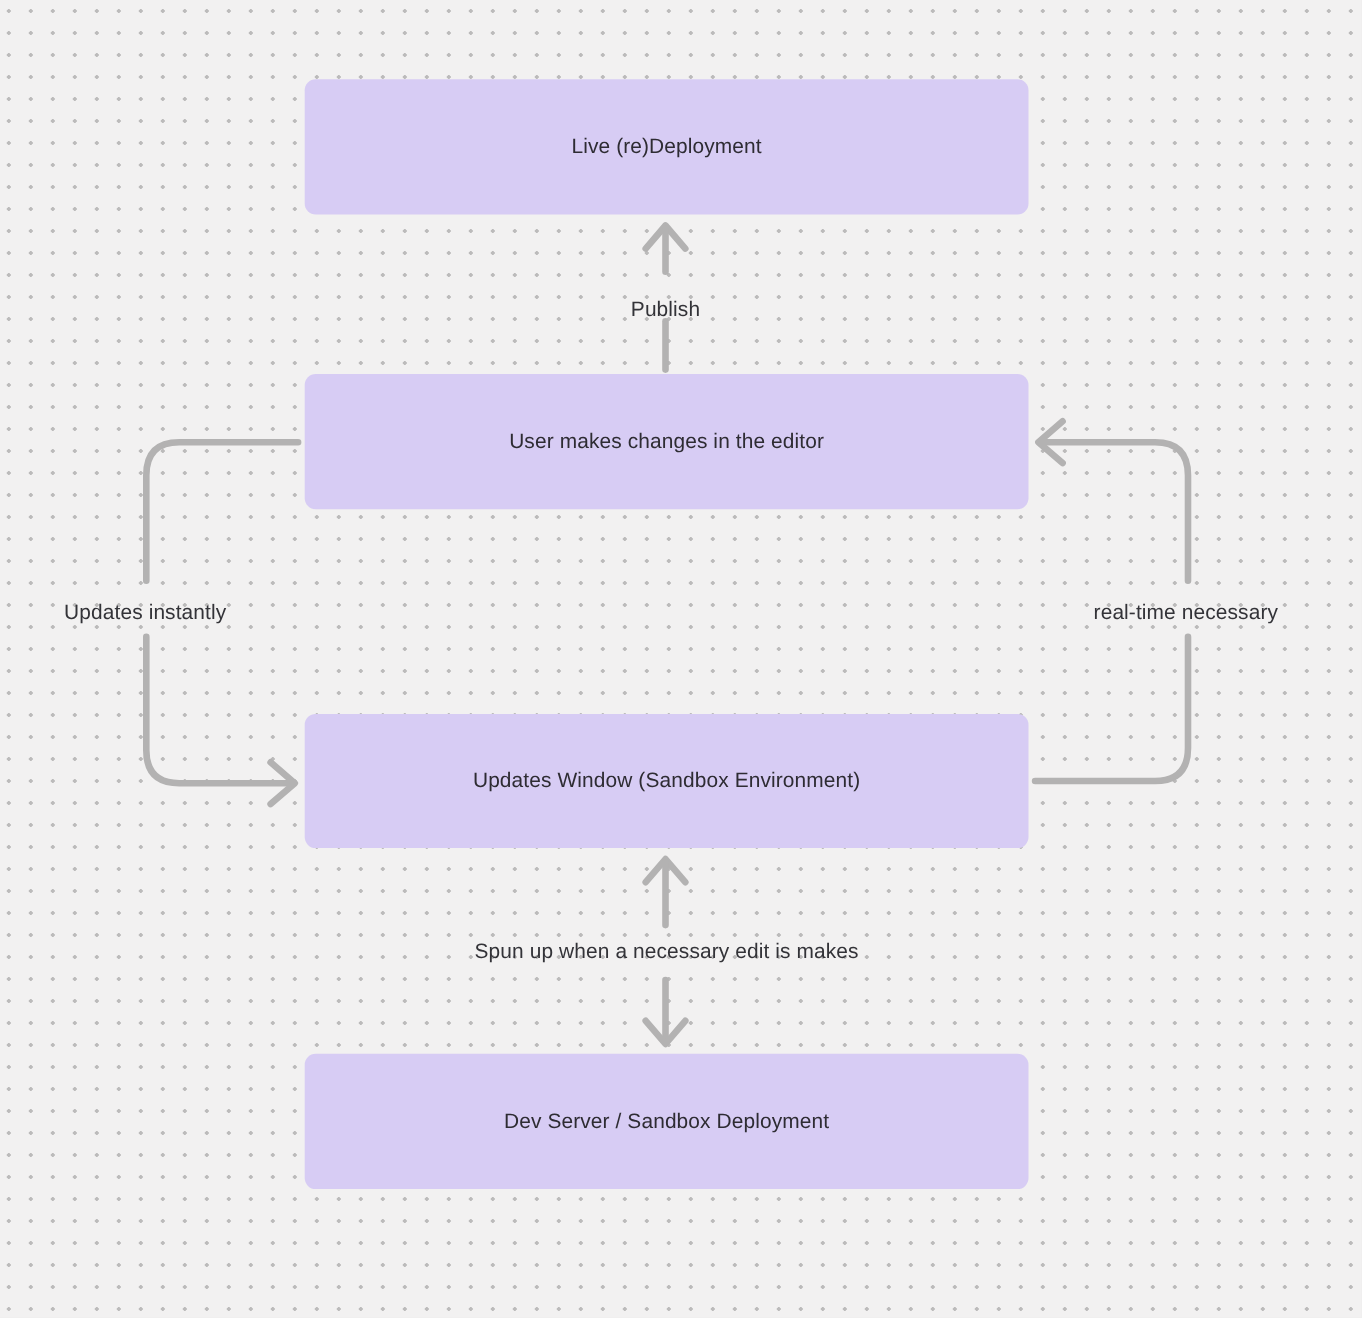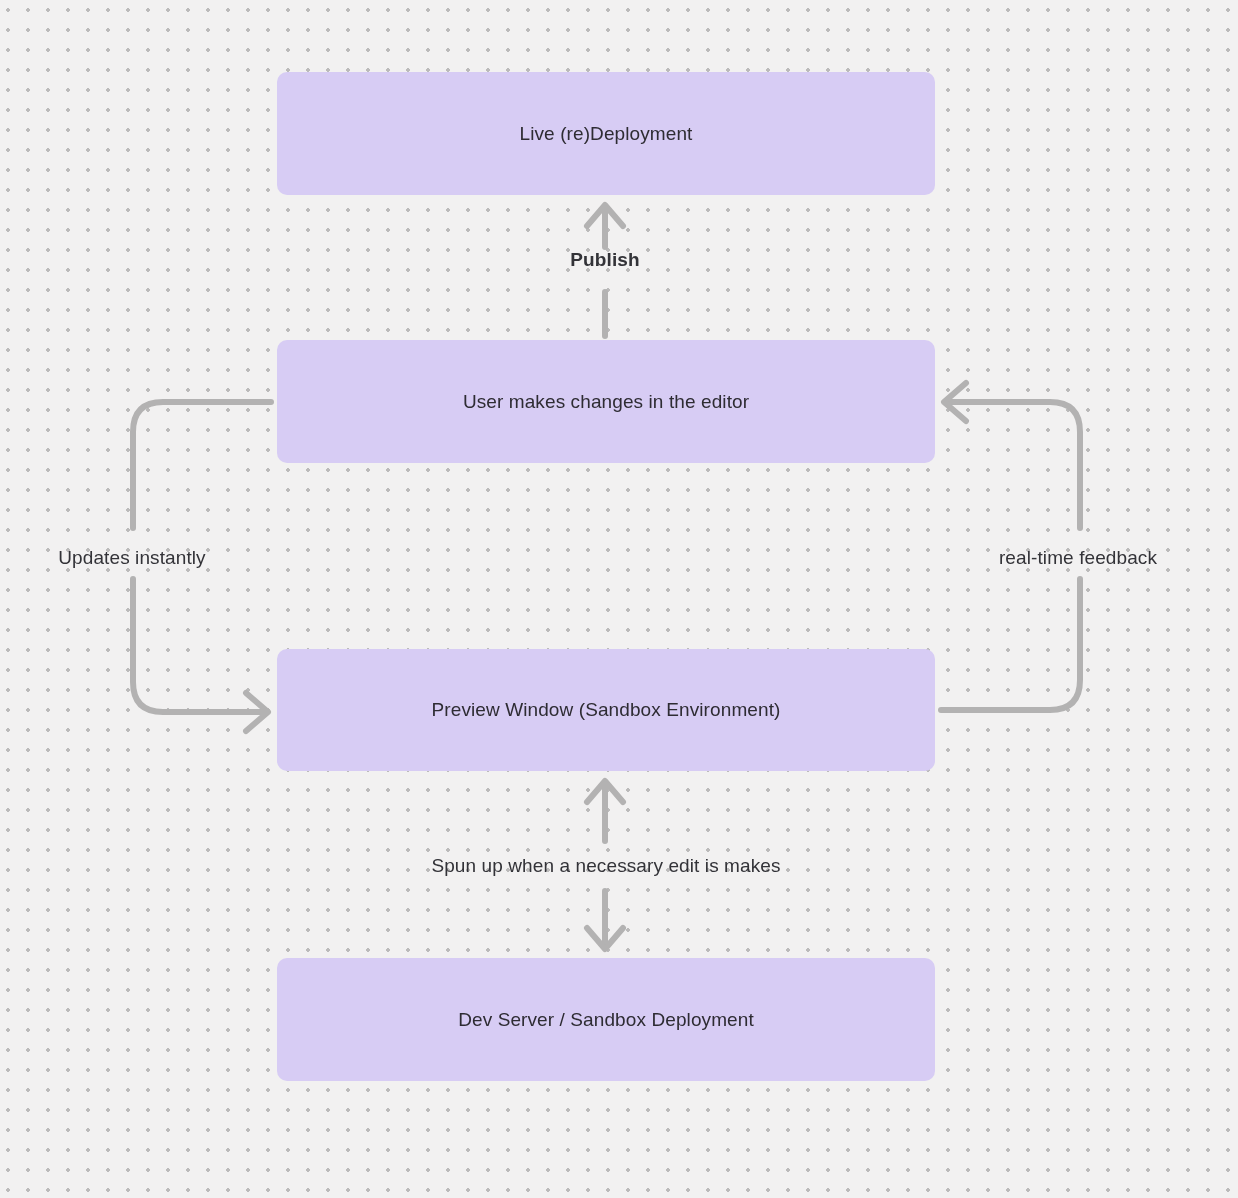--- a/index.html
+++ b/index.html
@@ -52,21 +52,21 @@
   #node-preview { top: 649px; height: 122px; }
   #node-dev     { top: 958px; }
   .edge-label {
     position: absolute;
     transform: translate(-50%, -50%);
     white-space: nowrap;
     font-size: 19px;
     color: var(--label-color, #333338);
     letter-spacing: 0.1px;
   }
-  #label-publish  { left: 605px;  top: 260px; font-weight: bold; }
+  #label-publish  { left: 605px;  top: 282px; }
   #label-updates  { left: 132px;  top: 558px; }
   #label-feedback { left: 1078px; top: 558px; }
   #label-spunup   { left: 606px;  top: 866px; }
 </style>
 </head>
 <body>
 
 <div class="canvas">
 
   <svg class="edges" width="1238" height="1198" viewBox="0 0 1238 1198">
@@ -99,28 +99,28 @@
 
   <div class="node" id="node-live">
     <span>Live (re)Deployment</span>
   </div>
 
   <div class="node" id="node-editor">
     <span>User makes changes in the editor</span>
   </div>
 
   <div class="node" id="node-preview">
-    <span>Preview Window (Sandbox Environment)</span>
+    <span>Updates Window (Sandbox Environment)</span>
   </div>
 
   <div class="node" id="node-dev">
     <span>Dev Server / Sandbox Deployment</span>
   </div>
 
   <div class="edge-label" id="label-publish">Publish</div>
 
   <div class="edge-label" id="label-updates">Updates instantly</div>
 
-  <div class="edge-label" id="label-feedback">real-time feedback</div>
+  <div class="edge-label" id="label-feedback">real-time necessary</div>
 
   <div class="edge-label" id="label-spunup">Spun up when a necessary edit is makes</div>
 
 </div>
 
 </body></html>

